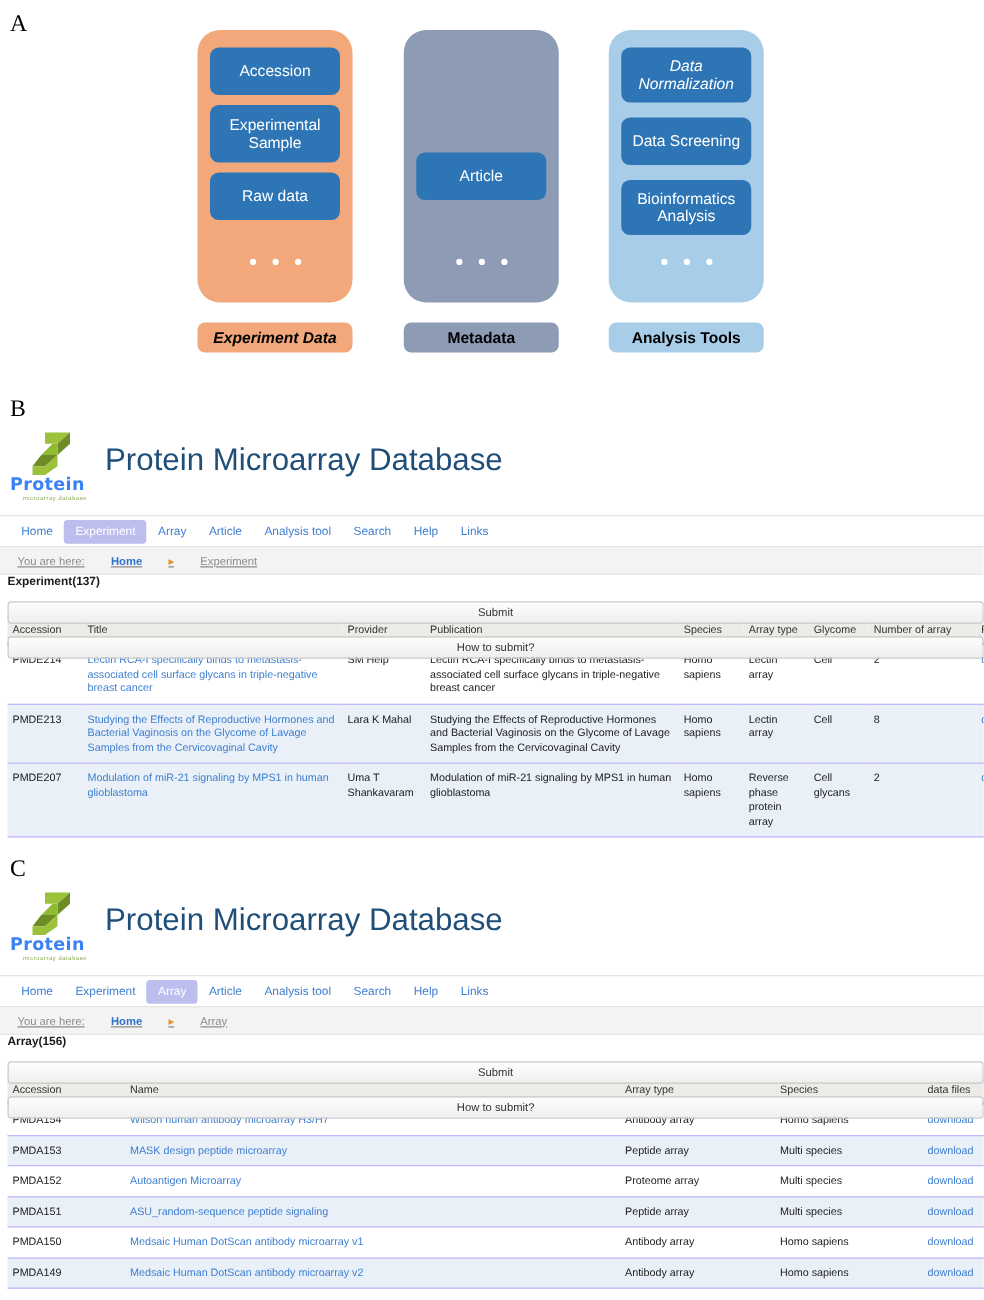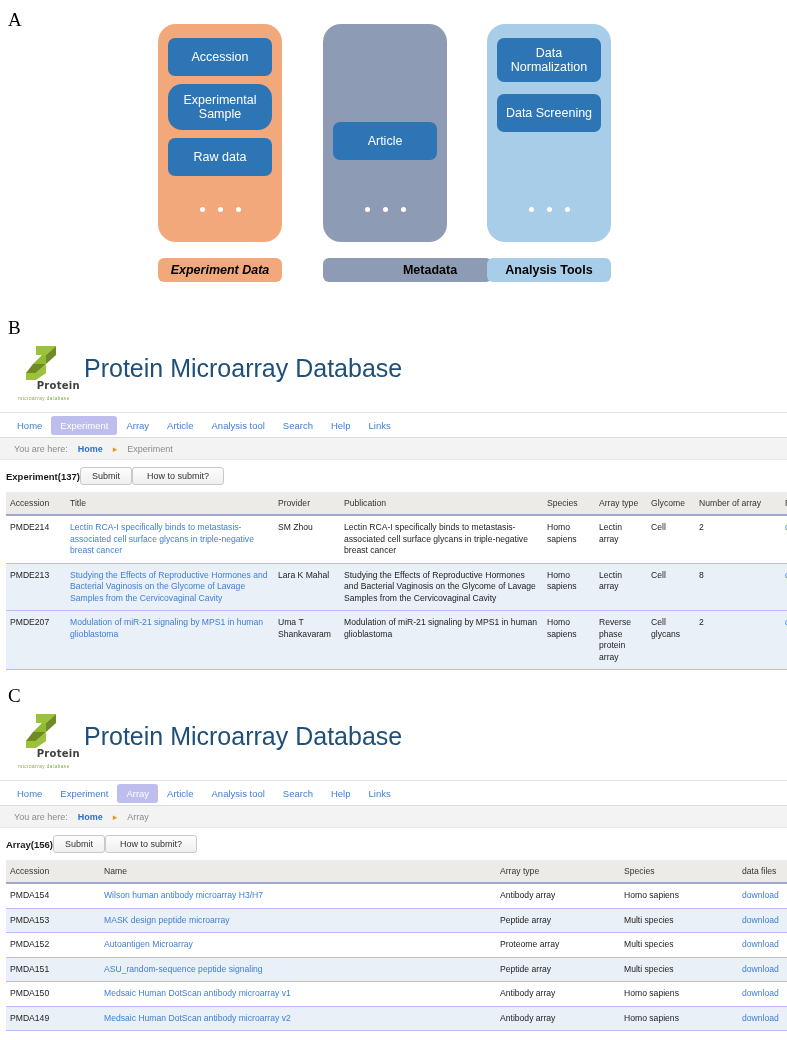--- a/index.html
+++ b/index.html
@@ -78,21 +78,21 @@
     height: 24px;
     border-radius: 6px;
     font-size: 12.5px;
     font-weight: bold;
     color: #000000;
     display: flex;
     align-items: center;
     justify-content: center;
   }
   .flow-label.col-1 { left: 158px; background: #F2A87A; font-style: italic; }
-  .flow-label.col-2 { left: 323px; background: #8D9CB4; padding-left: 45px; }
+  .flow-label.col-2 { left: 323px; background: #8D9CB4; }
   .flow-label.col-3 { left: 487px; background: #A7CDE9; }
 
   
   .webpanel { position: absolute; left: 0; width: 787px; }
 
   .site-header {
     position: relative;
     height: 72px;
   }
   .logo-wrap {
@@ -100,26 +100,26 @@
     left: 8px;
     top: 4px;
     width: 72px;
     height: 66px;
   }
   .logo-mark { position: absolute; left: 14px; top: 0; }
   .logo-word {
     position: absolute;
     left: 0; top: 36px;
     width: 72px;
-    text-align: right;
+    text-align: left;
     font-family: "DejaVu Sans", sans-serif;
     font-weight: bold;
-    font-size: 10px;
+    font-size: 14px;
     letter-spacing: 0.3px;
-    color: #404040;
+    color: #3b82f6;
   }
   .logo-sub {
     position: absolute;
     left: 0; top: 52px;
     width: 72px;
     text-align: center;
     font-size: 4.6px;
     letter-spacing: 0.5px;
     color: #7EA83C;
   }
@@ -157,32 +157,34 @@
   .breadcrumb-bar {
     position: relative;
     height: 22px;
     background: #f3f3f3;
     border-bottom: 1px solid #e6e6e6;
     display: flex;
     align-items: center;
     padding-left: 14px;
     font-size: 9px;
     color: #8b8b8b;
-    gap: 10px;
+    gap: 21px;
     box-sizing: border-box;
+    text-decoration: underline;
   }
   .breadcrumb-bar .bc-home { color: #2f72c8; font-weight: bold; }
   .breadcrumb-bar .bc-sep { color: #e8921f; font-size: 9px; }
 
   .toolbar {
     position: relative;
     height: 32px;
     display: flex;
-    align-items: center;
     padding-left: 6px;
+    gap: 10px;
+    flex-direction: column;
   }
   .toolbar-title {
     font-size: 9.5px;
     font-weight: bold;
     color: #1a1a1a;
     white-space: nowrap;
   }
   .btn {
     font-size: 9px;
     color: #333333;
@@ -240,43 +242,44 @@
   .arr-c4 { width: 70px; }
 </style>
 </head>
 <body>
 
 <div id="panel-a">
   <div class="panel-letter" style="left:8px; top:10px;">A</div>
 
   <div class="flow-col col-1">
     <div class="flow-box" style="top:14px; height:38px;">Accession</div>
-    <div class="flow-box" style="top:60px; height:46px;border-radius:14px;">Experimental Sample</div>
+    <div class="flow-box" style="top:60px; height:46px;">Experimental Sample</div>
     <div class="flow-box" style="top:114px; height:38px;">Raw data</div>
     <div class="flow-dots" style="top:183px;">
         <i></i>
         <i></i>
         <i></i>
       </div>
   </div>
   <div class="flow-label col-1">Experiment Data</div>
 
   <div class="flow-col col-2">
     <div class="flow-box" style="top:98px; height:38px;">Article</div>
     <div class="flow-dots" style="top:183px;">
         <i></i>
         <i></i>
         <i></i>
       </div>
   </div>
   <div class="flow-label col-2">Metadata</div>
 
   <div class="flow-col col-3">
-    <div class="flow-box" style="top:14px; height:44px;">Data Normalization</div>
+    <div class="flow-box" style="top:14px; height:44px;font-style:italic;">Data Normalization</div>
     <div class="flow-box" style="top:70px; height:38px;">Data Screening</div>
+    <div class="flow-box" style="top:120px; height:44px;">Bioinformatics Analysis</div>
     <div class="flow-dots" style="top:183px;">
         <i></i>
         <i></i>
         <i></i>
       </div>
   </div>
   <div class="flow-label col-3">Analysis Tools</div>
 </div>
 
 <div class="webpanel" id="panel-b" style="top:318px;">
@@ -332,21 +335,21 @@
         <th class="exp-c5">Array type</th>
         <th class="exp-c6">Glycome</th>
         <th class="exp-c7">Number of array</th>
         <th class="exp-c8">Raw data</th>
       </tr>
     </thead>
     <tbody>
       <tr class="odd">
         <td>PMDE214</td>
         <td class="lnk">Lectin RCA-I specifically binds to metastasis-associated cell surface glycans in triple-negative breast cancer</td>
-        <td>SM Zhou</td>
+        <td>SM Help</td>
         <td>Lectin RCA-I specifically binds to metastasis-associated cell surface glycans in triple-negative breast cancer</td>
         <td>Homo sapiens</td>
         <td>Lectin array</td>
         <td>Cell</td>
         <td>2</td>
         <td class="lnk">download</td>
       </tr>
       <tr class="even">
         <td>PMDE213</td>
         <td class="lnk">Studying the Effects of Reproductive Hormones and Bacterial Vaginosis on the Glycome of Lavage Samples from the Cervicovaginal Cavity</td>

